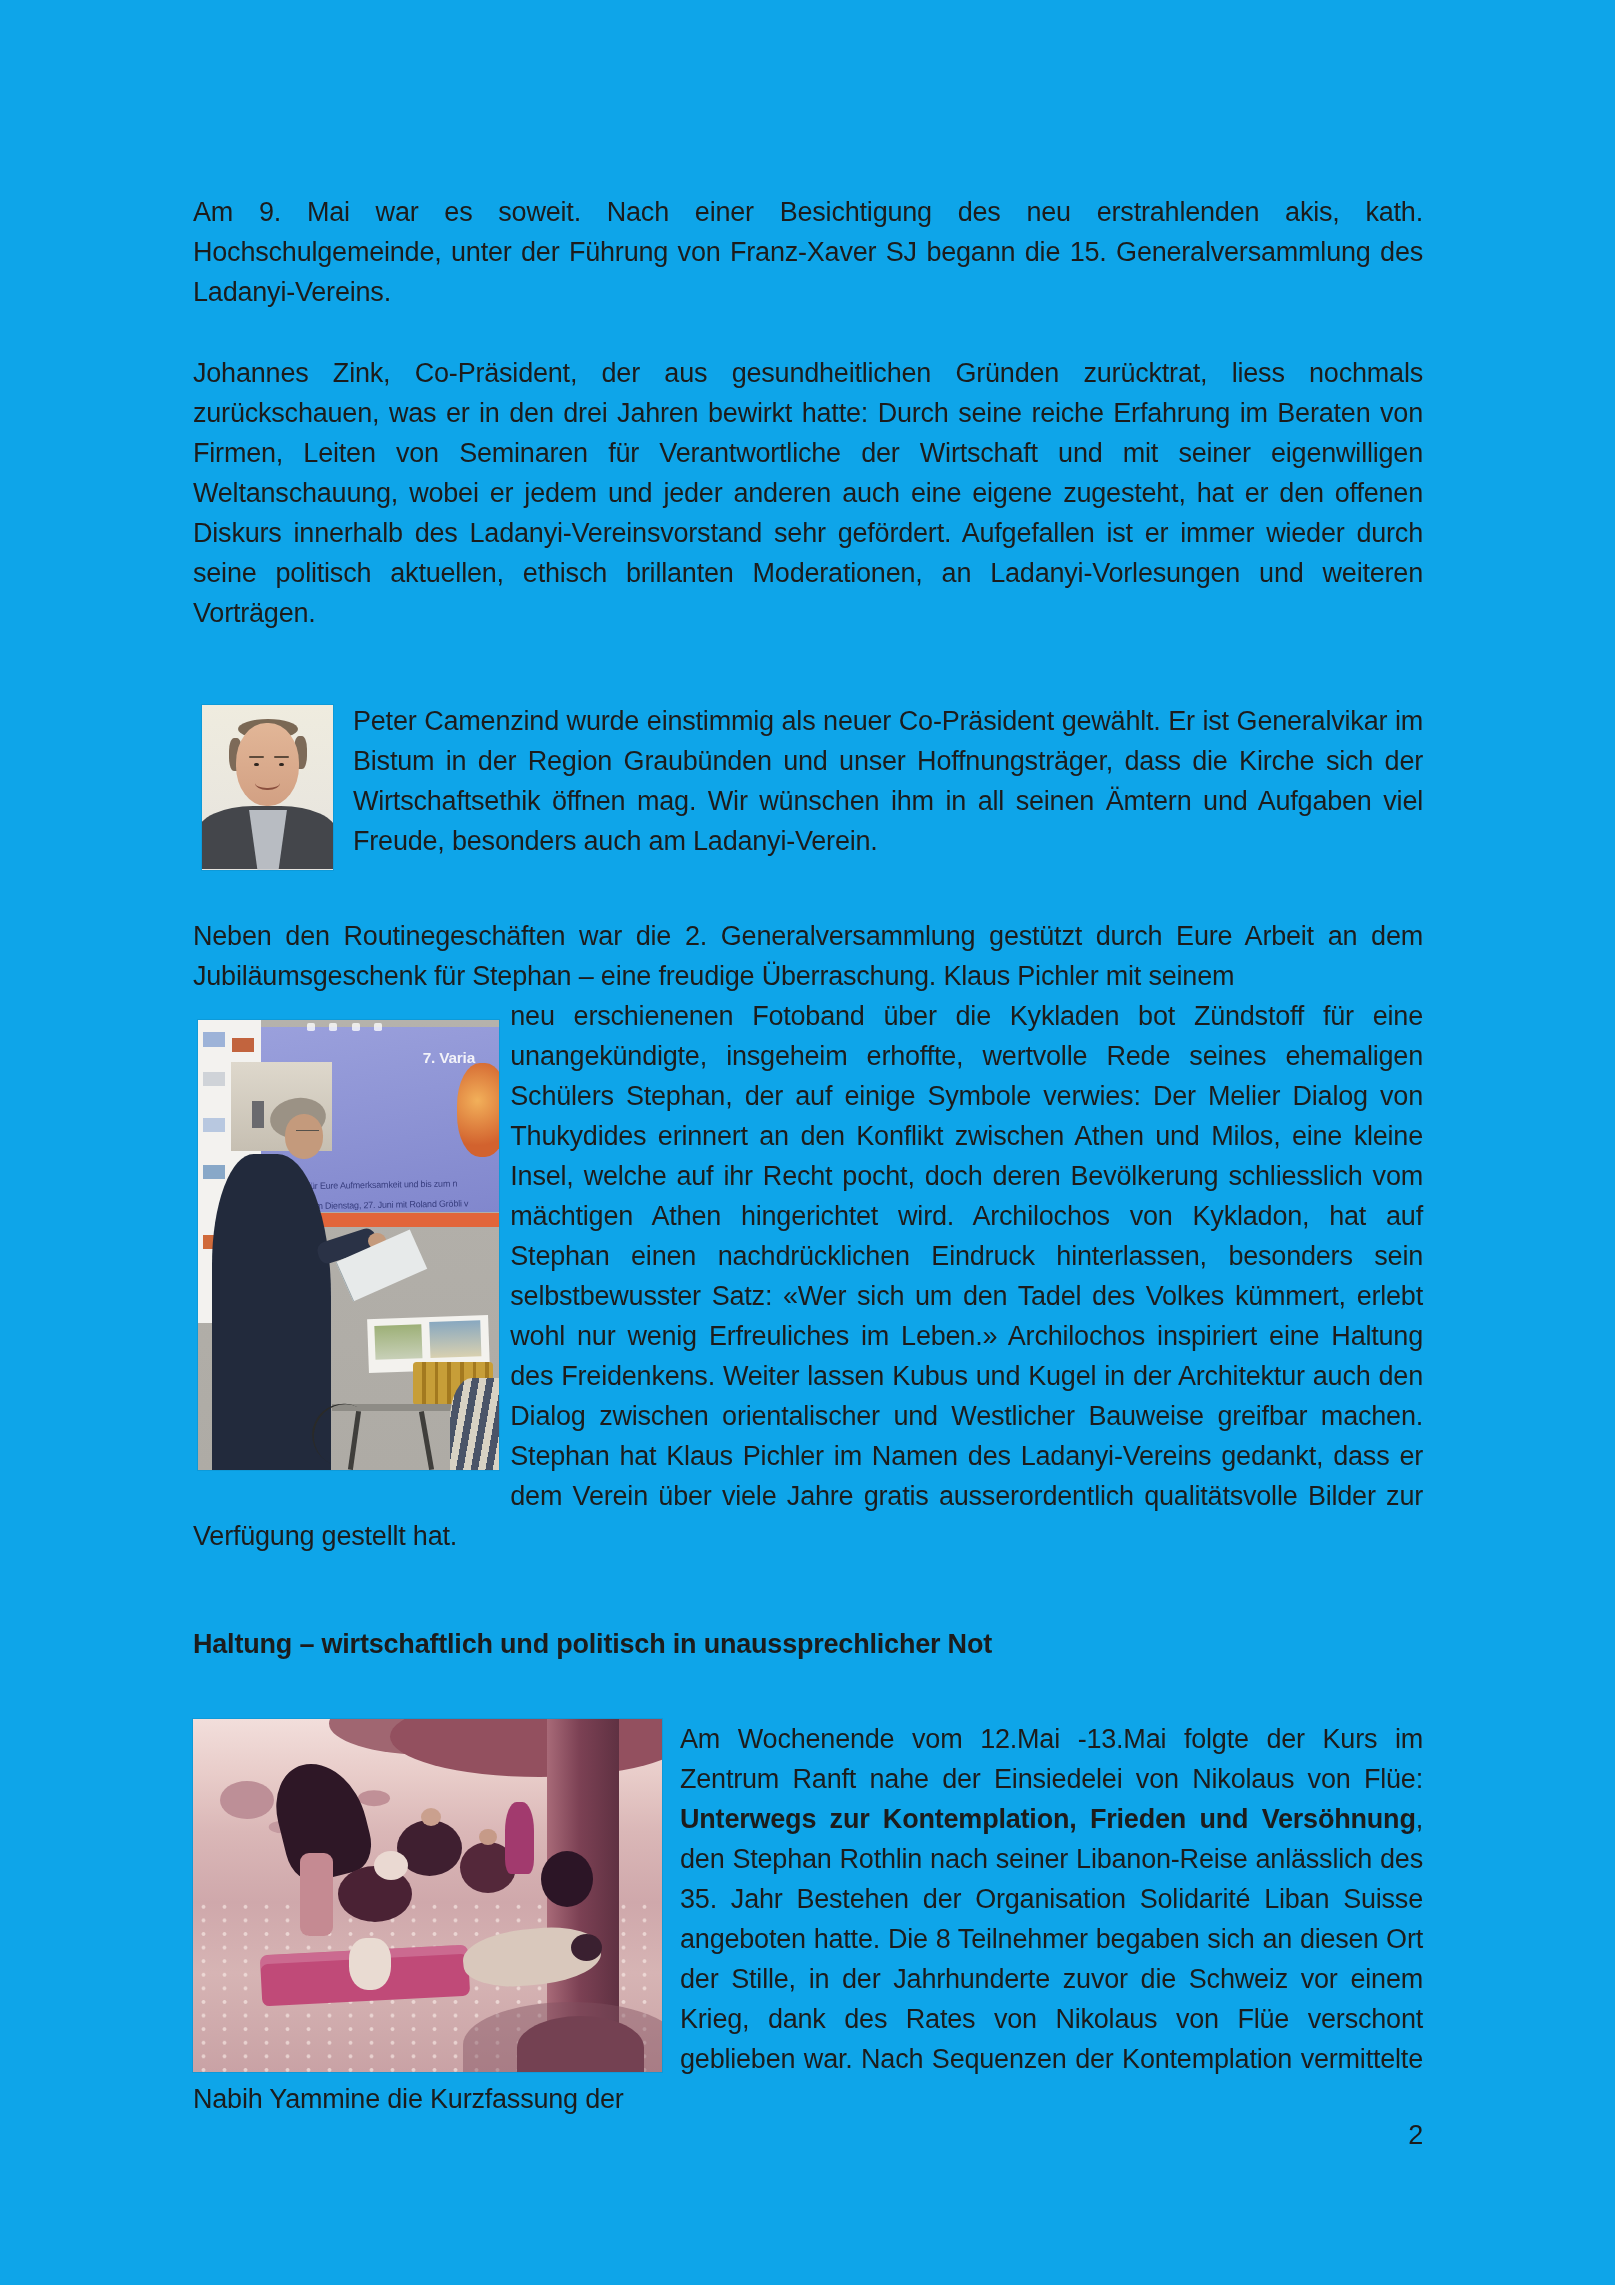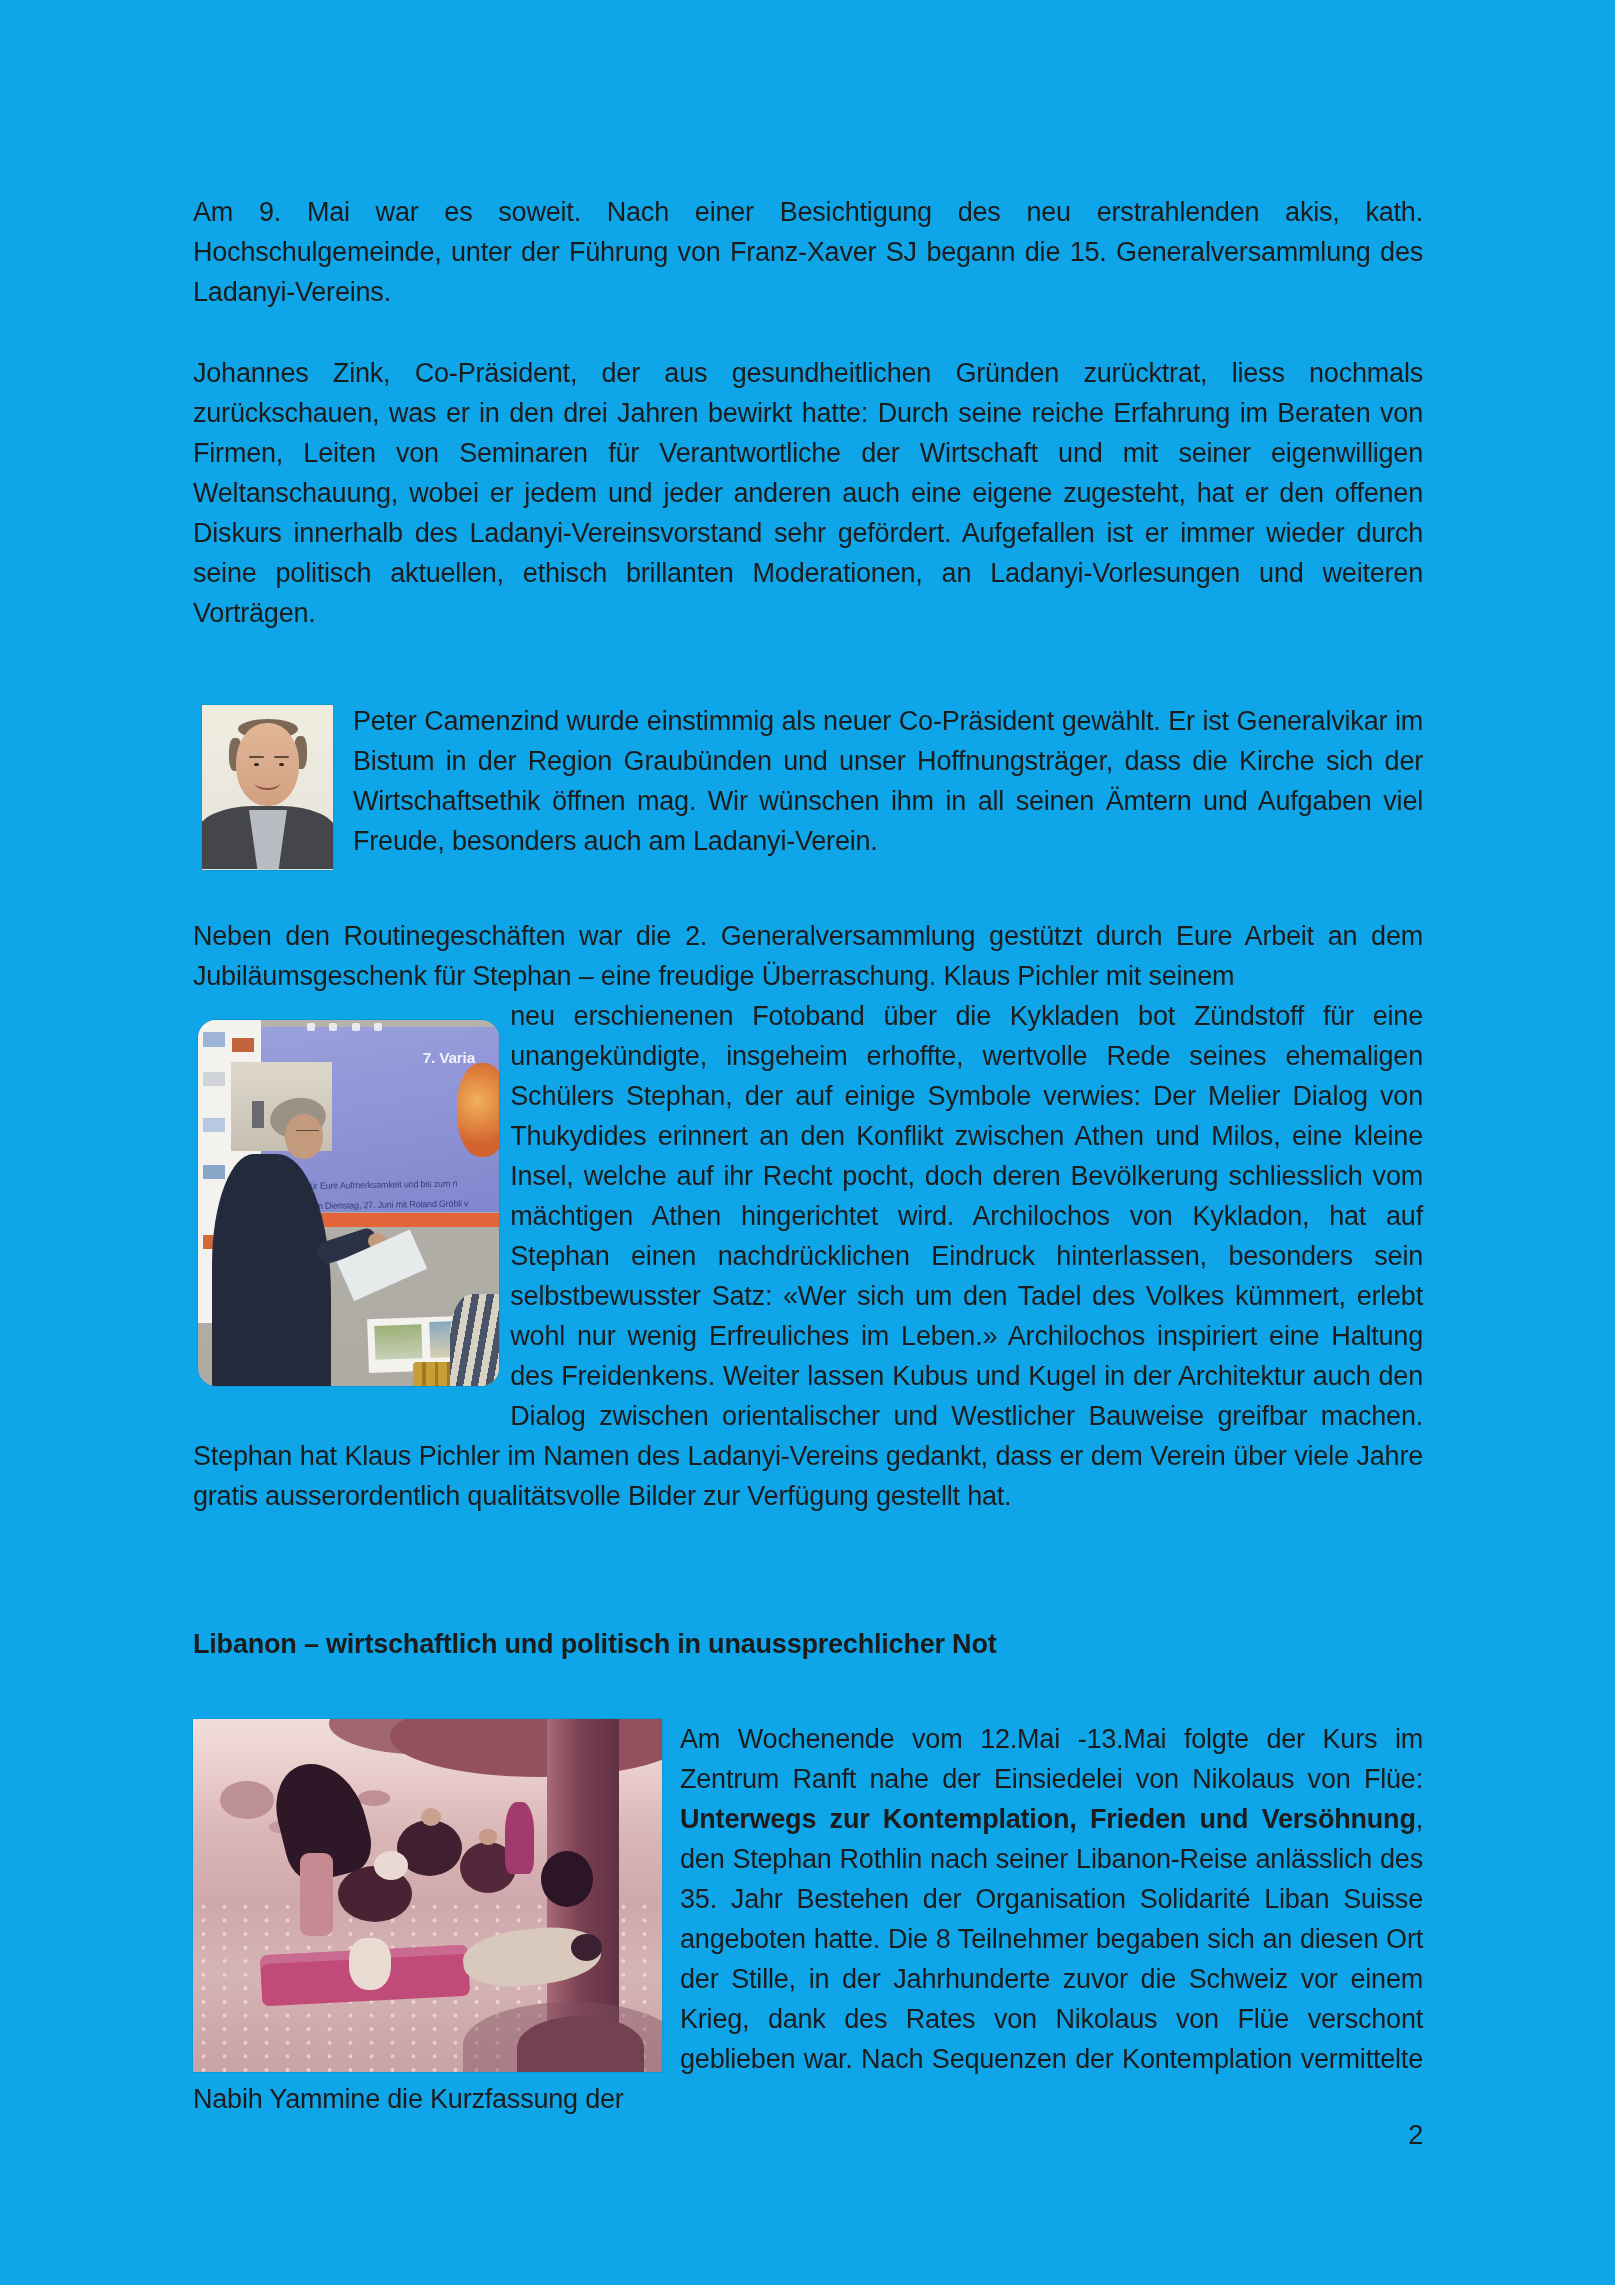--- a/index.html
+++ b/index.html
@@ -48,21 +48,21 @@
   .ph-portrait .face{left:34px;top:18px;width:63px;height:83px;border-radius:48%;background:linear-gradient(#e2b697,#d2a083);}
   .ph-portrait .brow-l{left:47px;top:51px;width:14.5px;height:2.7px;background:#5d4a3a;border-radius:1.8px;}
   .ph-portrait .brow-r{left:72px;top:51px;width:14.5px;height:2.7px;background:#5d4a3a;border-radius:1.8px;}
   .ph-portrait .eye-l{left:52px;top:58px;width:4.5px;height:3.6px;border-radius:50%;background:#2f2620;}
   .ph-portrait .eye-r{left:77px;top:58px;width:4.5px;height:3.6px;border-radius:50%;background:#2f2620;}
   .ph-portrait .smile{left:53px;top:71px;width:25px;height:12.7px;border-bottom:2.7px solid #8a4f3e;border-radius:50%;}
   .ph-portrait .jacket{left:-3.6px;top:101px;width:138px;height:63px;border-radius:40% 40% 0 0;background:#44464b;}
   .ph-portrait .shirt{left:47px;top:105px;width:38px;height:60px;background:#b8bcc2;clip-path:polygon(0 0,100% 0,78% 100%,22% 100%);}
 
   
-  .ph-present{width:301px; height:366px; margin:23.5px 11.8px 41px 4.5px; background:linear-gradient(#b5b2ac,#aeaba5);border-radius:18px;}
+  .ph-present{width:301px; height:450px; margin:23.5px 11.8px 41px 4.5px; background:linear-gradient(#b5b2ac,#aeaba5);}
   .ph-present .panel{left:0;top:0;width:63px;height:303px;background:#f3f2ef;}
   .ph-present .th{width:22px;height:14.5px;}
   .ph-present .slide{left:63px;top:7.2px;width:238px;height:185px;background:linear-gradient(170deg,#9aa0dc,#8187cd);}
   .ph-present .slide-title{right:23.5px;top:18px;color:#f2f2f8;font-size:15.4px;font-weight:bold;}
   .ph-present .slide-photo{left:33px;top:42px;width:101px;height:89px;background:linear-gradient(#ded8cc,#c6bfb2);}
   .ph-present .sp-fig{background:#6a6a6e;}
   .ph-present .slide-art{right:-9px;top:43px;width:51px;height:94px;border-radius:45%;background:radial-gradient(circle at 40% 40%,#f2b05a,#d2622e 70%);}
   .ph-present .slide-line{left:16.3px;color:#2f3576;font-size:9px;white-space:nowrap;transform:rotate(-1deg);opacity:.9;}
   .ph-present .taskbar{left:63px;top:193px;width:238px;height:14.5px;background:#e2653a;}
   .ph-present .tb-dot{top:3.6px;width:8.1px;height:8.1px;background:rgba(255,255,255,.75);border-radius:1.8px;}
@@ -186,21 +186,21 @@
       <div class="table-top"></div>
       <div class="leg1"></div>
       <div class="leg2"></div>
       <div class="cable"></div>
       <div class="striped"></div>
     </div>
     <span>neu erschienenen Fotoband über die Kykladen bot Zündstoff für eine unangekündigte, insgeheim erhoffte, wertvolle Rede seines ehemaligen Schülers Stephan, der auf einige Symbole verwies: Der Melier Dialog von Thukydides erinnert an den Konflikt zwischen Athen und Milos, eine kleine Insel, welche auf ihr Recht pocht, doch deren Bevölkerung schliesslich vom mächtigen Athen hingerichtet wird. Archilochos von Kykladon, hat auf Stephan einen nachdrücklichen Eindruck hinterlassen, besonders sein selbstbewusster Satz: «Wer sich um den Tadel des Volkes kümmert, erlebt wohl nur wenig Erfreuliches im Leben.» Archilochos inspiriert eine Haltung des Freidenkens. Weiter lassen Kubus und Kugel in der Architektur auch den Dialog zwischen orientalischer und Westlicher Bauweise greifbar machen. Stephan hat Klaus Pichler im Namen des Ladanyi-Vereins gedankt, dass er dem Verein über viele Jahre gratis ausserordentlich qualitätsvolle Bilder zur Verfügung gestellt hat.</span>
   </div>
 
   <div class="tblock heading" style="top:1624px;">
-    <span>Libanon – wirtschaftlich und politisch in unaussprechlicher Not</span>
+    <span>Haltung – wirtschaftlich und politisch in unaussprechlicher Not</span>
   </div>
 
   <div class="tblock" style="top:1708px;margin-top:11px;">
     <div class="photo ph-picnic">
       <div class="speckle"></div>
       <div class="scrub"></div>
       <div class="foliage2"></div>
       <div class="foliage1"></div>
       <div class="trunk"></div>
       <div class="trunk-flare"></div>

